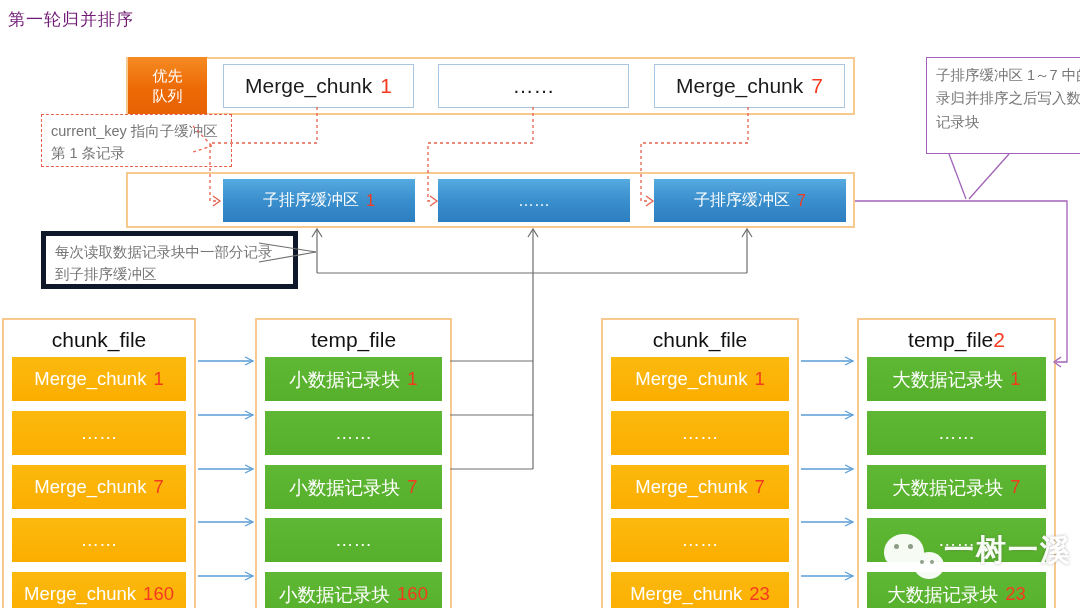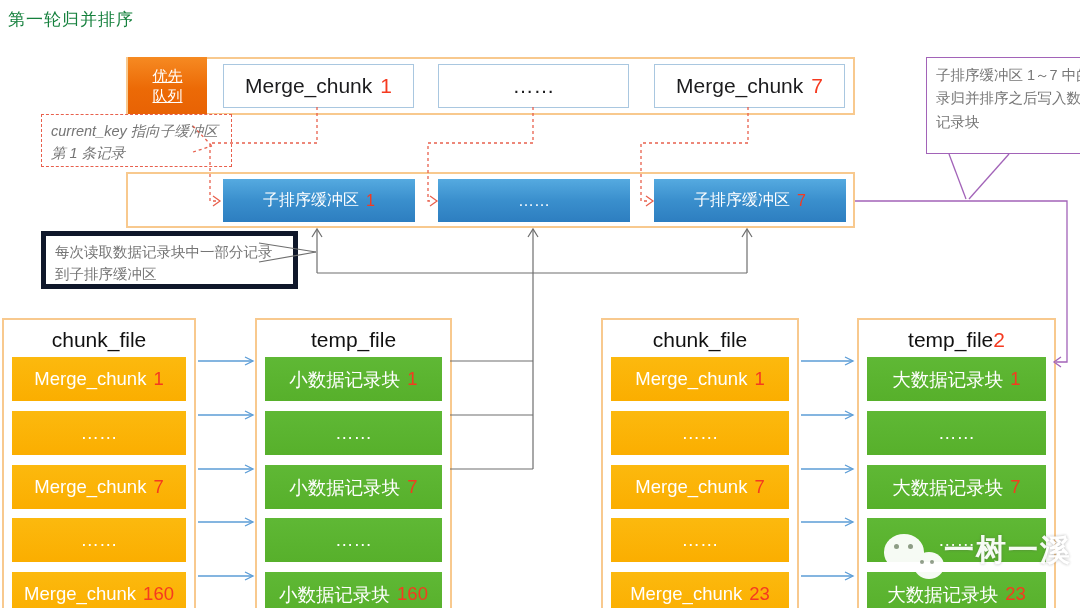--- a/index.html
+++ b/index.html
@@ -1,42 +1,42 @@
 <!DOCTYPE html>
 <html><head>
 <meta charset="utf-8">
 <style>
   html,body{margin:0;padding:0;background:#fff;}
   #stage{
     position:relative;width:1080px;height:608px;background:#ffffff;overflow:hidden;
     font-family:"Liberation Sans","DejaVu Sans",sans-serif;
   }
   .abs{position:absolute;box-sizing:border-box;}
-  .title{left:8px;top:8px;font-size:17px;color:#15803d;letter-spacing:1px;}
+  .title{left:8px;top:8px;font-size:17px;color:#701a75;letter-spacing:1px;}
   
   .tray{border:2px solid #f8c98e;background:#fff;}
   .tray-label{
     left:0;top:-2px;bottom:-2px;width:79px;color:#fff;font-size:15px;line-height:1.35;
     background:linear-gradient(180deg,#f68a22 0%,#ec6a06 55%,#e86204 100%);
-    display:flex;flex-direction:column;align-items:center;justify-content:center;text-align:center;text-decoration:underline;
+    display:flex;flex-direction:column;align-items:center;justify-content:center;text-align:center;
   }
   .qbox{
     top:5px;height:44px;width:191px;background:#fff;border:1px solid #a9c7e0;
     display:flex;align-items:center;justify-content:center;font-size:21px;color:#1c1c1e;
   }
   .bluebox{
     top:5px;height:43px;width:192px;color:#fff;font-size:16px;
     background:linear-gradient(180deg,#55aae0 0%,#3a8fcd 50%,#2d7ec0 100%);
     display:flex;align-items:center;justify-content:center;
   }
   .num{color:#f53a20;margin-left:7px;}
   .numwhitebox{color:#f53a20;margin-left:8px;}
   
   .bubble{background:#fff;color:#757575;font-size:14.5px;line-height:1.5;padding:6px 9px;}
-  .bubble.red-dashed{border:1px dashed #e8604d;font-style:italic;}
+  .bubble.red-dashed{border:1px dashed #e8604d;}
   .bubble.gray{border:5px solid #0f172a;}
   .bubble.purple{border:1px solid #a263b8;line-height:1.62;}
   
   .filecol{border:2px solid #f8c98e;background:#fff;margin-top:16px;}
   .col-header{
     left:0;right:0;top:4px;height:32px;display:flex;align-items:center;justify-content:center;
     font-size:21px;color:#111;
   }
   .row{
     left:8px;right:8px;height:44px;display:flex;align-items:center;justify-content:center;

